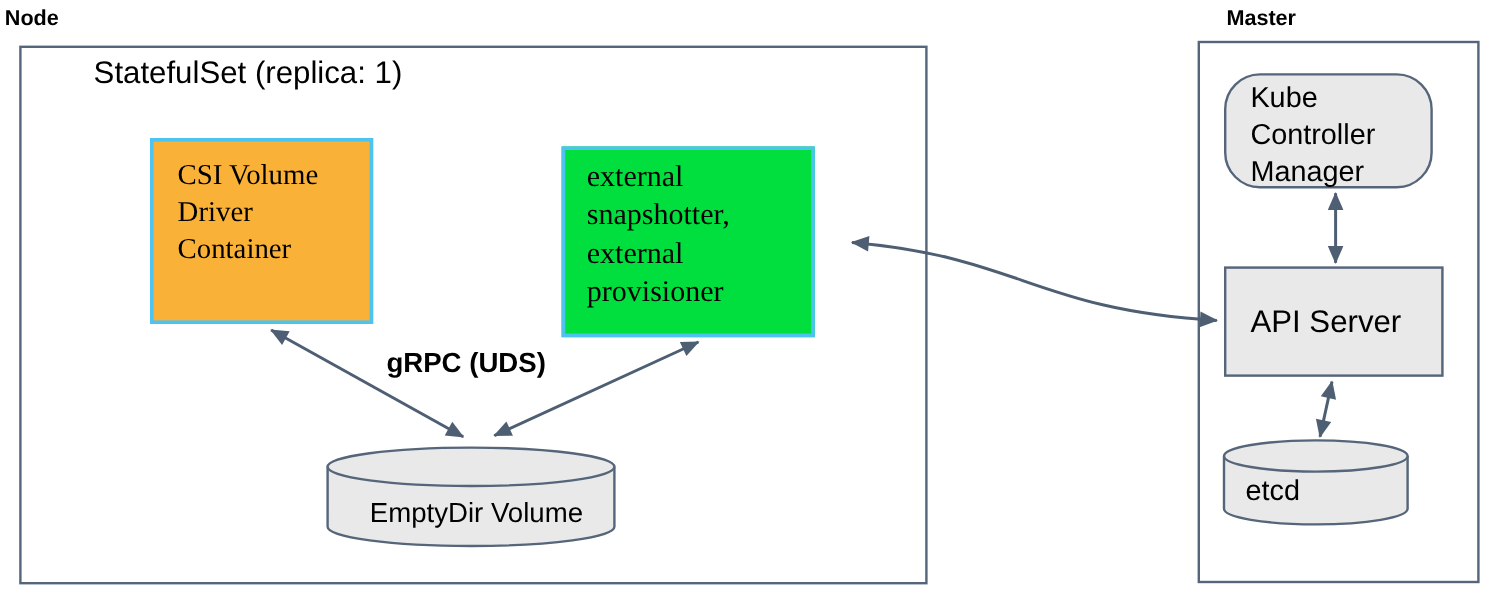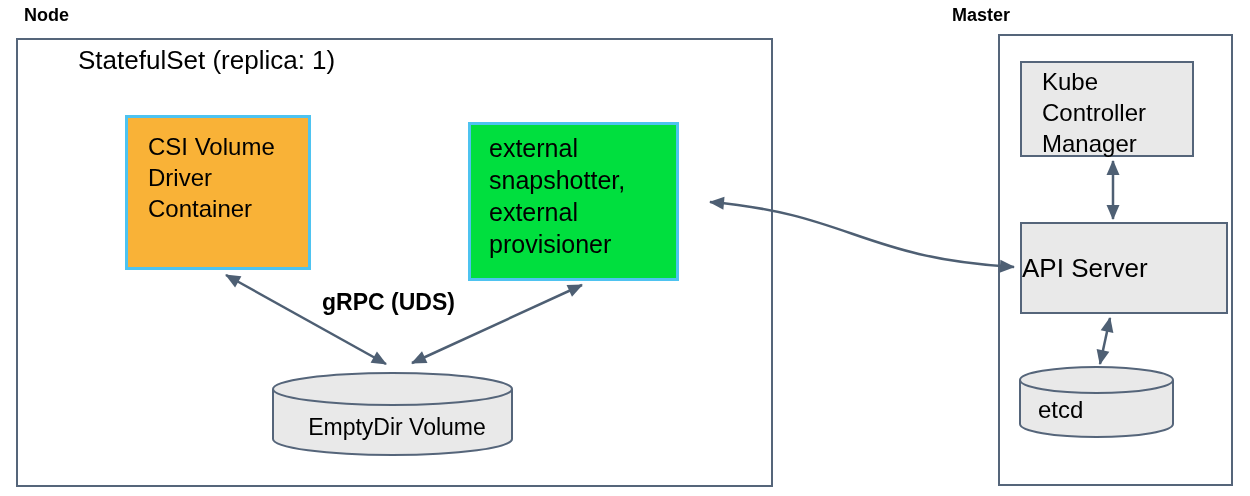--- a/index.html
+++ b/index.html
@@ -5,44 +5,44 @@
   html,body{margin:0;padding:0;background:#fff;}
   .canvas{
     position:relative;
     width:1250px;height:496px;
     background:var(--background,#fff);
     font-family:"Liberation Sans",sans-serif;
     color:var(--text,#000);
     overflow:hidden;
   }
   .section-label{position:absolute;font-weight:bold;font-size:18px;}
-  #node-label{left:24px;top:5px;}
-  #master-label{left:952px;top:5px;}
+  #node-label{left:4px;top:5px;}
+  #master-label{left:1022px;top:5px;}
 
   .frame{position:absolute;box-sizing:border-box;border:2px solid var(--border-dark);background:transparent;}
   #node-box{left:16px;top:38px;width:757px;height:449px;}
   #master-box{left:998px;top:34px;width:235px;height:452px;}
 
   #ss-title{position:absolute;left:30px;top:45px;font-size:26px;margin-left:48px;}
 
-  .colorbox{position:absolute;box-sizing:border-box;border:3px solid var(--highlight-border);}
+  .colorbox{position:absolute;box-sizing:border-box;border:3px solid var(--highlight-border);font-family:Liberation Serif, serif;}
   #csi-box{
     left:125px;top:115px;width:186px;height:155px;
     background:var(--csi-fill);
     padding:13px 10px 0 20px;font-size:24px;line-height:31px;
   }
   #sidecar-box{
     left:468px;top:122px;width:211px;height:159px;
     background:var(--sidecar-fill);
     padding:7px 10px 0 18px;font-size:25px;line-height:32px;
   }
 
   .graybox{position:absolute;box-sizing:border-box;border:2px solid var(--border-dark);background:var(--component-fill);}
-  #kcm-box{left:1020px;top:61px;width:174px;height:96px;padding:3px 8px 0 20px;font-size:24px;line-height:31px;}
-  #api-box{left:1020px;top:222px;width:208px;height:92px;display:flex;align-items:center;font-size:26px;}
+  #kcm-box{left:1020px;top:61px;width:174px;height:96px;padding:3px 8px 0 20px;font-size:24px;line-height:31px;border-radius:30px;}
+  #api-box{left:1020px;top:222px;width:183px;height:92px;display:flex;align-items:center;padding-left:20px;font-size:26px;}
 
   #grpc-label{position:absolute;left:322px;top:289px;font-size:23px;font-weight:bold;text-align:center;}
   #emptydir-label{position:absolute;left:273px;top:414px;width:248px;text-align:center;font-size:23px;}
   #etcd-label{position:absolute;left:1038px;top:396px;font-size:24px;}
 
   svg.overlay{position:absolute;left:0;top:0;pointer-events:none;}
   .arrow{fill:none;stroke:var(--arrow);stroke-width:2.5px;}
   .cyl{fill:var(--component-fill);stroke:var(--border-dark);stroke-width:2px;}
   .arrowhead{fill:var(--arrow);}
 </style>

